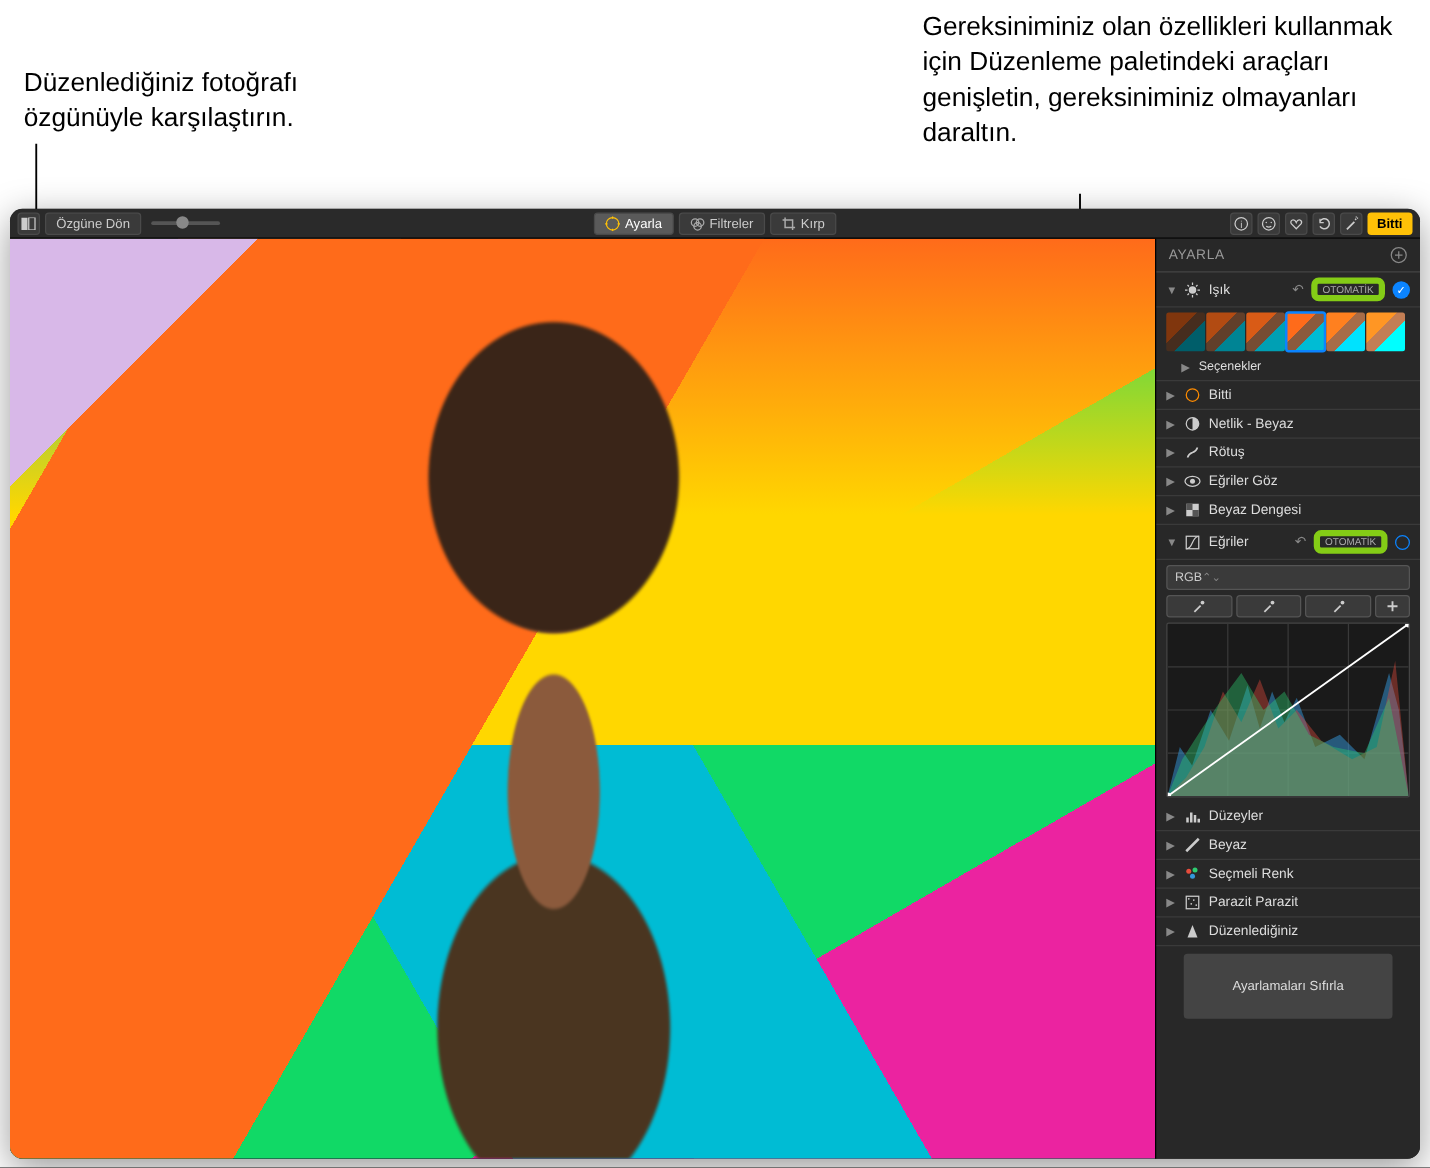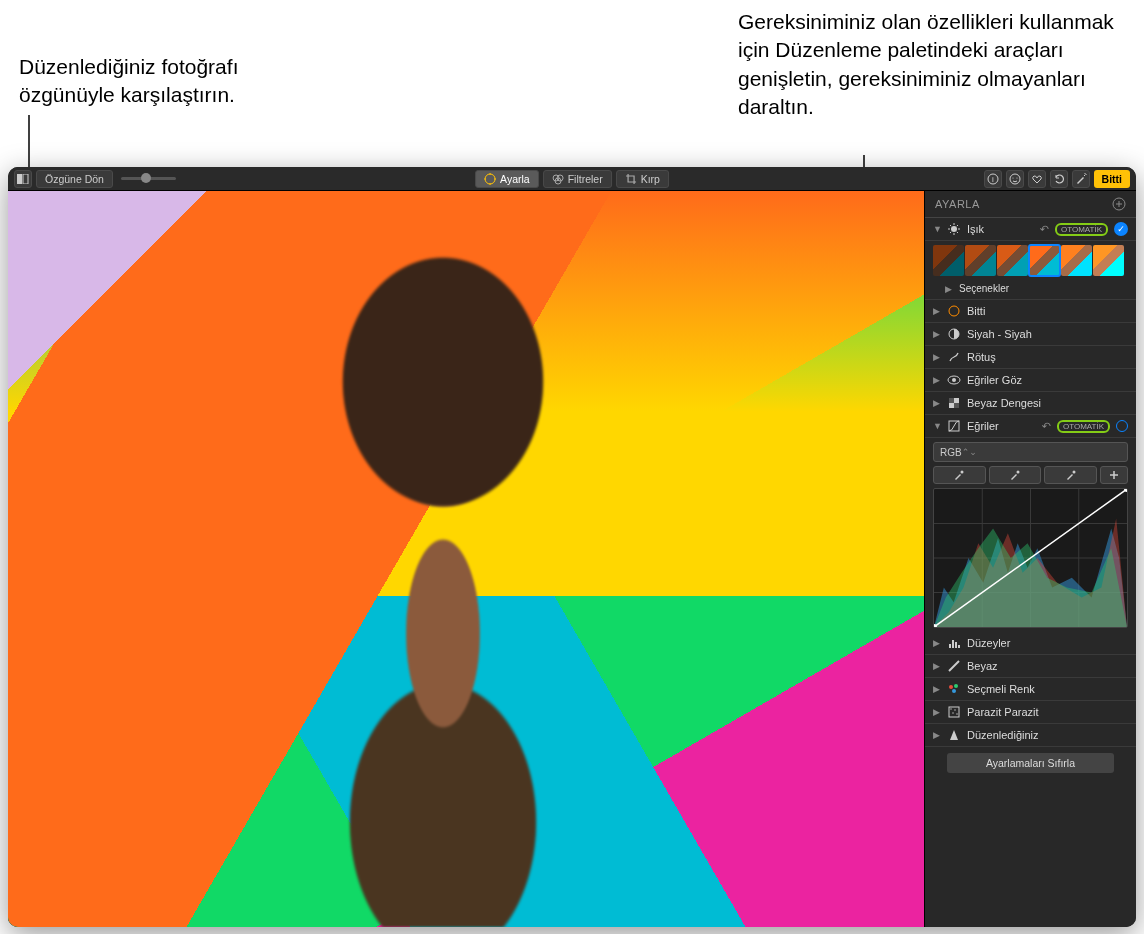--- a/index.html
+++ b/index.html
@@ -40,35 +40,35 @@
   filter:blur(1px);}
 
 .sidebar{width:212px;background:#282828;border-left:1px solid #000;display:flex;flex-direction:column;font-size:11px;color:#ccc;overflow-y:hidden;}
 .sidebar-header{padding:6px 10px;border-bottom:1px solid #444;font-size:11px;color:#999;letter-spacing:.5px;}
 .sidebar-header-row{display:flex;justify-content:space-between;align-items:center;}
 .plus-icon{color:#888;cursor:pointer;}
 .panel-row{display:flex;align-items:center;padding:4px 8px;border-bottom:1px solid #3a3a3a;gap:6px;min-height:22px;}
 .panel-row .disclosure{width:8px;color:#888;font-size:9px;cursor:pointer;}
 .panel-row .panel-icon{width:14px;height:14px;display:flex;align-items:center;justify-content:center;}
 .panel-row .panel-label{flex:1;color:#ddd;}
-.panel-row .auto-badge{font-size:8px;color:#aaa;border:2px solid #84cc16;border-radius:6px;padding:0 4px;cursor:pointer;}
+.panel-row .auto-badge{font-size:8px;color:#aaa;border:5px solid #84cc16;border-radius:6px;padding:0 4px;cursor:pointer;}
 .panel-row .blue-check{width:14px;height:14px;background:#0b84ff;border-radius:50%;display:flex;align-items:center;justify-content:center;color:#fff;font-size:9px;}
 .panel-row .open-circle{width:12px;height:12px;border:1.5px solid #0b84ff;border-radius:50%;}
 .panel-row .undo-icon{color:#888;cursor:pointer;font-size:11px;}
 .sub-row{padding-left:20px;font-size:10px;color:#aaa;}
 .thumbs{display:flex;gap:1px;padding:4px 8px 2px;}
 .thumb{width:31px;height:31px;border-radius:2px;background:linear-gradient(135deg,#ff6b1a 0 40%,#8b5a3c 40% 60%,#00bcd4 60% 100%);flex-shrink:0;}
 .thumb.sel{outline:2px solid #0b84ff;outline-offset:-1px;}
 .curves-select{margin:4px 8px;height:20px;background:#3a3a3a;border:1px solid #555;border-radius:3px;color:#ccc;font-size:10px;padding:0 6px;display:flex;align-items:center;cursor:pointer;}
 .eyedrop-row{display:flex;gap:3px;padding:0 8px 4px;}
 .eyedrop{flex:1;height:18px;background:#3a3a3a;border:1px solid #555;border-radius:3px;display:flex;align-items:center;justify-content:center;cursor:pointer;}
 .eyedrop:last-child{flex:0 0 28px;}
 .histo{margin:0 8px 4px;height:140px;background:#1a1a1a;border:1px solid #444;border-radius:2px;position:relative;overflow:hidden;}
 .histo svg{width:100%;height:100%;}
-.reset-btn{margin:6px 22px;padding:4px;background:#444;border-radius:3px;text-align:center;font-size:10.5px;color:#ddd;cursor:pointer;}
+.reset-btn{margin:6px 22px;padding:20px;background:#444;border-radius:3px;text-align:center;font-size:10.5px;color:#ddd;cursor:pointer;}
 
 svg{display:block;}
 </style>
 </head>
 <body>
 
 <div class="callout callout-left">Düzenlediğiniz fotoğrafı özgünüyle karşılaştırın.</div>
 <div class="callout callout-right">Gereksiniminiz olan özellikleri kullanmak için Düzenleme paletindeki araçları genişletin, gereksiniminiz olmayanları daraltın.</div>
 
 <svg style="position:absolute;top:0;left:0;width:1144px;height:934px;pointer-events:none;">
@@ -229,21 +229,21 @@
         <span class="panel-label">Bitti</span>
       </div>
       <div class="panel-row">
         <span class="disclosure">▶</span>
         <span class="panel-icon">
             <svg width="14" height="14" viewBox="0 0 14 14">
               <circle cx="7" cy="7" r="5" fill="none" stroke="#ccc"></circle>
               <path d="M7 2 A5 5 0 0 1 7 12 Z" fill="#ccc"></path>
             </svg>
           </span>
-        <span class="panel-label">Siyah - Siyah</span>
+        <span class="panel-label">Netlik - Beyaz</span>
       </div>
       <div class="panel-row">
         <span class="disclosure">▶</span>
         <span class="panel-icon">
             <svg width="14" height="14" viewBox="0 0 14 14">
               <path d="M3 11 Q4 8 7 7 Q10 6 11 3" fill="none" stroke="#ccc" stroke-width="1.3"></path>
             </svg>
           </span>
         <span class="panel-label">Rötuş</span>
       </div>

